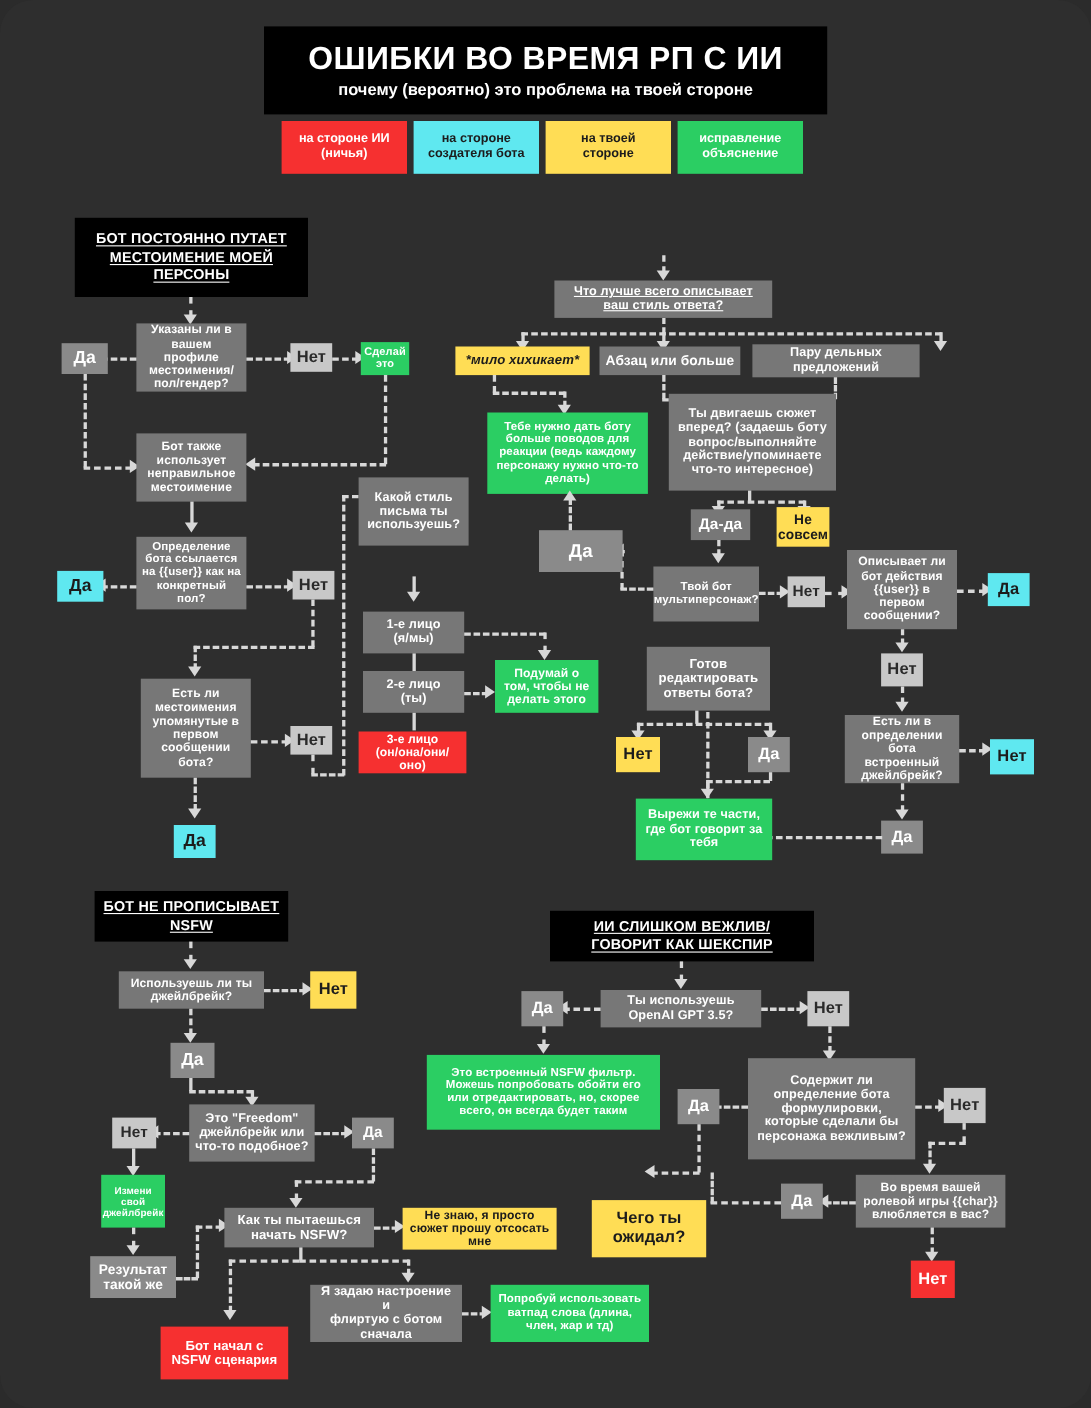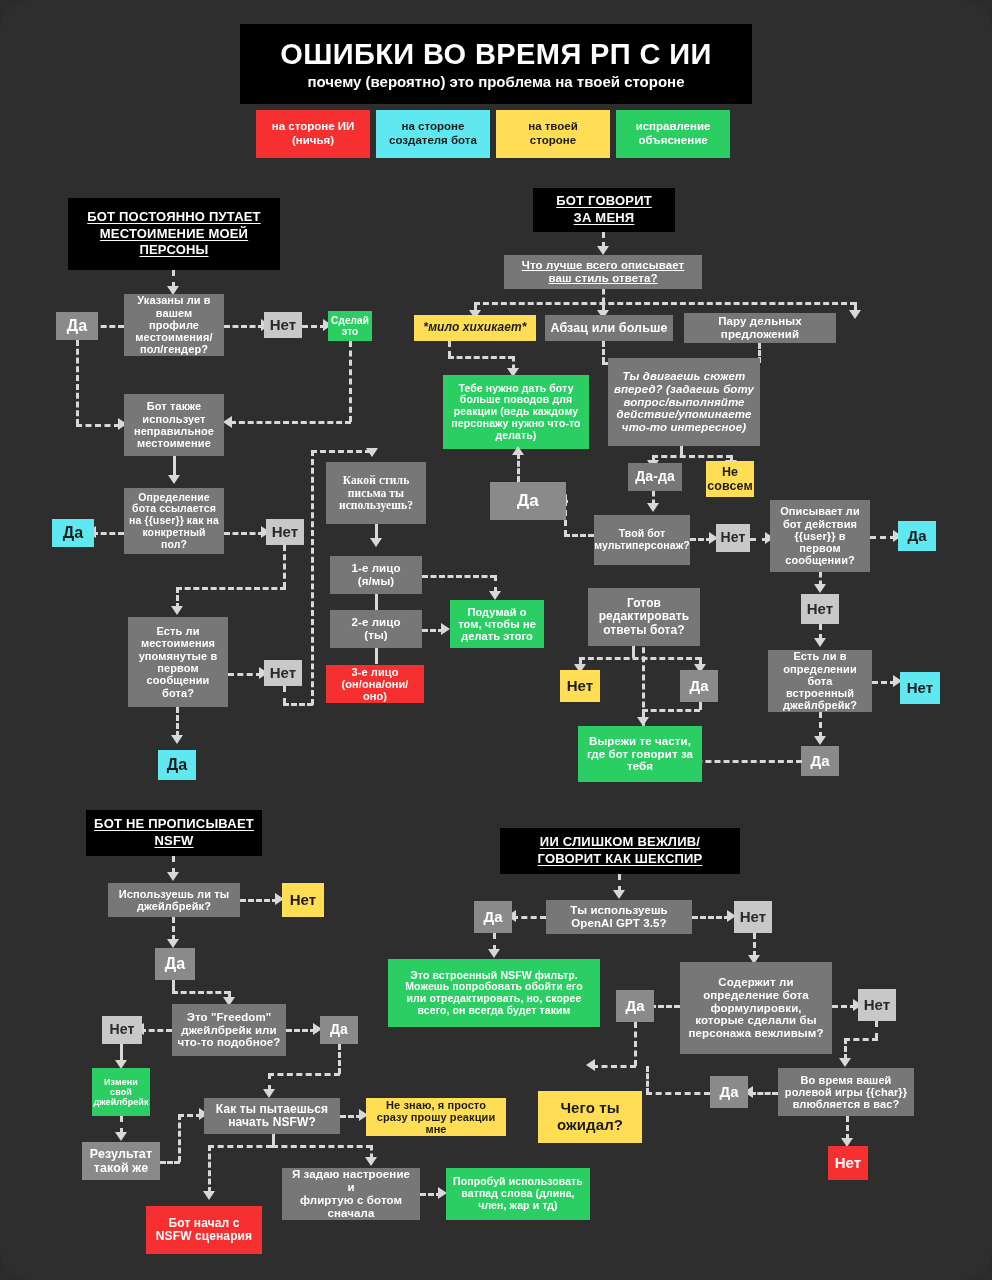--- a/index.html
+++ b/index.html
@@ -191,21 +191,21 @@
   <div class="dash-v" style="left:283px;top:686px;height:18px;"></div>
   <div class="dash-h" style="left:283px;top:703px;width:30px;"></div>
   <div class="dash-v" style="left:311px;top:450px;height:255px;"></div>
   <div class="dash-h" style="left:311px;top:450px;width:60px;"></div>
   <div class="arrow arr-d" style="left:366px;top:448px;"></div>
 
   <div class="dash-v" style="left:176px;top:707px;height:30px;"></div>
   <div class="arrow arr-d" style="left:171px;top:735px;"></div>
   <div class="node cyan" style="left:158px;top:750px;width:38px;height:30px;font-size:16px;">Да</div>
 
-  <div class="node grey" style="left:326px;top:462px;width:100px;height:62px;font-size:11.5px;font-family:Liberation Serif, serif;">Какой стиль
+  <div class="node grey" style="left:326px;top:434px;width:100px;height:62px;font-size:11.5px;">Какой стиль
 письма ты
 используешь?</div>
   <div class="solid-v" style="left:375px;top:524px;height:16px;"></div>
   <div class="arrow arr-d" style="left:370px;top:538px;"></div>
 
   <div class="node grey" style="left:330px;top:556px;width:92px;height:38px;font-size:11.5px;">1-е лицо
 (я/мы)</div>
   <div class="solid-v" style="left:375px;top:594px;height:16px;"></div>
   <div class="node grey" style="left:330px;top:610px;width:92px;height:38px;font-size:11.5px;">2-е лицо
 (ты)</div>
@@ -217,22 +217,20 @@
   <div class="dash-v" style="left:494px;top:575px;height:18px;"></div>
   <div class="arrow arr-d" style="left:489px;top:591px;"></div>
 
   <div class="dash-h" style="left:422px;top:629px;width:22px;"></div>
   <div class="arrow arr-r" style="left:441px;top:623px;"></div>
 
   <div class="node green" style="left:450px;top:600px;width:94px;height:48px;font-size:11px;">Подумай о
 том, чтобы не
 делать этого</div>
 
-  <div class="node black hdr" style="left:533px;top:188px;width:142px;height:44px;">БОТ ГОВОРИТ
-ЗА МЕНЯ</div>
 
   <div class="dash-v" style="left:602px;top:232px;height:16px;"></div>
   <div class="arrow arr-d" style="left:597px;top:246px;"></div>
 
   <div class="node grey" style="left:504px;top:255px;width:198px;height:34px;font-size:11.5px;text-decoration:underline;">Что лучше всего описывает
 ваш стиль ответа?</div>
 
   <div class="dash-v" style="left:602px;top:289px;height:14px;"></div>
   <div class="dash-h" style="left:474px;top:302px;width:382px;"></div>
   <div class="dash-v" style="left:474px;top:302px;height:10px;"></div>
@@ -257,21 +255,21 @@
 реакции (ведь каждому
 персонажу нужно что-то
 делать)</div>
 
   <div class="dash-v" style="left:602px;top:341px;height:22px;"></div>
   <div class="dash-h" style="left:602px;top:362px;width:158px;"></div>
   <div class="dash-v" style="left:758px;top:343px;height:20px;"></div>
   <div class="dash-v" style="left:680px;top:362px;height:12px;"></div>
   <div class="arrow arr-d" style="left:675px;top:372px;"></div>
 
-  <div class="node grey" style="left:608px;top:358px;width:152px;height:88px;font-size:11.5px;font-style:italic;">Ты двигаешь сюжет
+  <div class="node grey" style="left:608px;top:358px;width:152px;height:88px;font-size:11.5px;">Ты двигаешь сюжет
 вперед? (задаешь боту
 вопрос/выполняйте
 действие/упоминаете
 что-то интересное)</div>
 
   <div class="dash-v" style="left:680px;top:446px;height:10px;"></div>
   <div class="dash-h" style="left:652px;top:455px;width:80px;"></div>
   <div class="dash-v" style="left:652px;top:455px;height:8px;"></div>
   <div class="arrow arr-d" style="left:647px;top:460px;"></div>
   <div class="dash-v" style="left:730px;top:455px;height:8px;"></div>
@@ -412,21 +410,21 @@
   <div class="dash-h" style="left:268px;top:1073px;width:72px;"></div>
   <div class="dash-v" style="left:268px;top:1073px;height:18px;"></div>
   <div class="arrow arr-d" style="left:263px;top:1089px;"></div>
 
   <div class="node grey" style="left:204px;top:1098px;width:136px;height:36px;font-size:12px;">Как ты пытаешься
 начать NSFW?</div>
 
   <div class="dash-h" style="left:340px;top:1115px;width:22px;"></div>
   <div class="arrow arr-r" style="left:359px;top:1109px;"></div>
   <div class="node yellow" style="left:366px;top:1098px;width:140px;height:38px;font-size:11px;">Не знаю, я просто
-сразу прошу реакции
+сюжет прошу отсосать
 мне</div>
 
   <div class="dash-v" style="left:272px;top:1134px;height:12px;"></div>
   <div class="dash-h" style="left:272px;top:1145px;width:100px;"></div>
   <div class="dash-v" style="left:370px;top:1145px;height:14px;"></div>
   <div class="arrow arr-d" style="left:365px;top:1157px;"></div>
   <div class="node grey" style="left:282px;top:1168px;width:138px;height:52px;font-size:11.5px;">Я задаю настроение и
 флиртую с ботом
 сначала</div>
 

